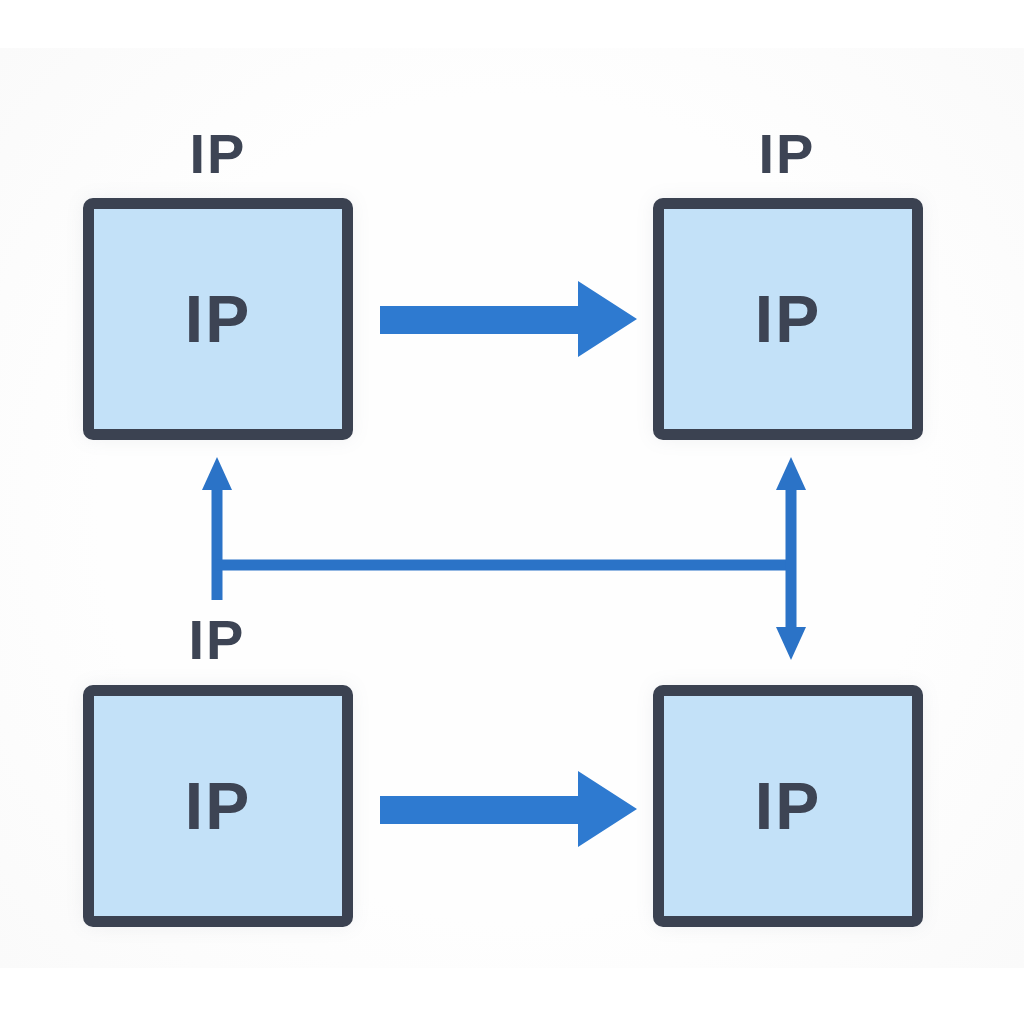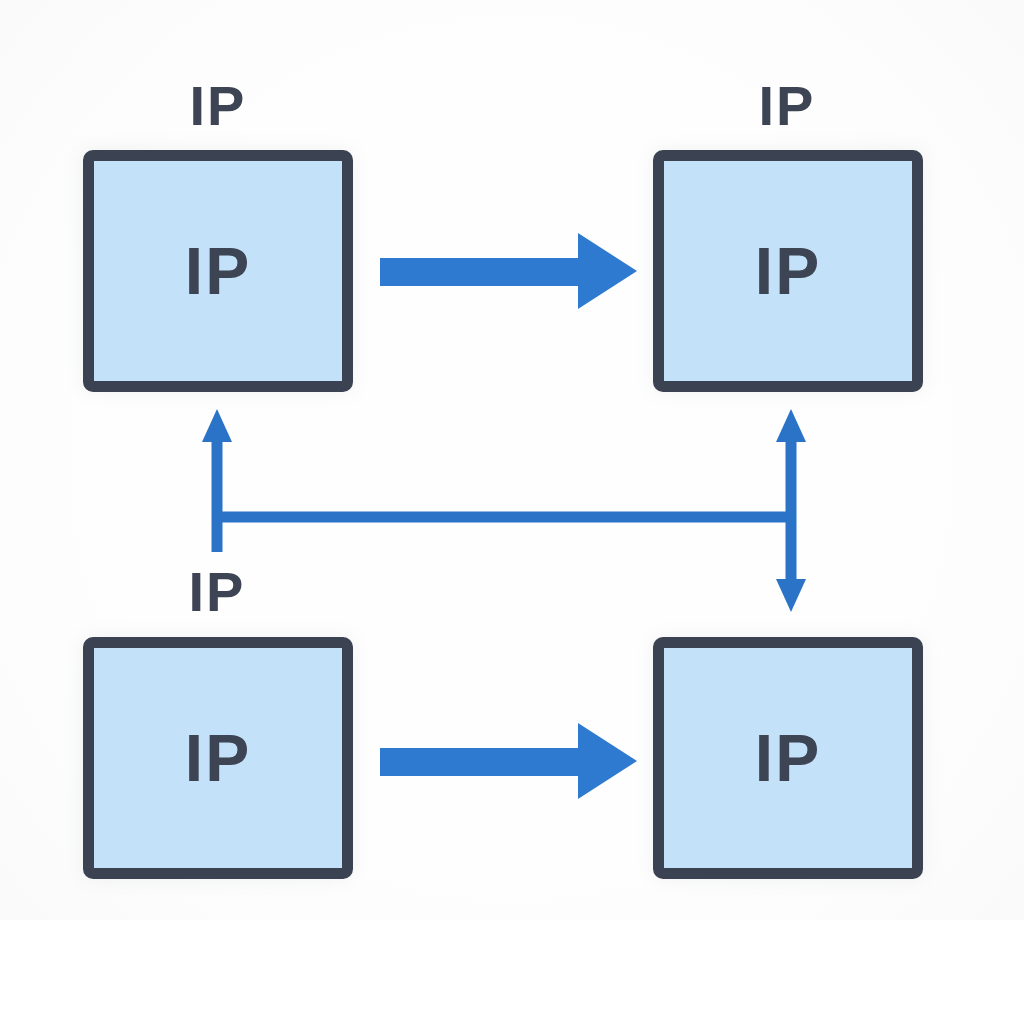--- a/index.html
+++ b/index.html
@@ -7,20 +7,21 @@
     padding: 0;
     background: #ffffff;
     font-family: "Liberation Sans", "DejaVu Sans", sans-serif;
   }
   .canvas {
     position: relative;
     width: 1024px;
     height: 920px;
     background: radial-gradient(circle at 50% 50%, #fefefe 60%, #fafafa 100%);
     overflow: hidden;
+    margin-top: 48px;
   }
   .node-box {
     position: absolute;
     width: 248px;
     height: 220px;
     background: #c3e1f8;
     border: 11px solid #3b4251;
     border-radius: 10px;
     display: flex;
     align-items: center;

